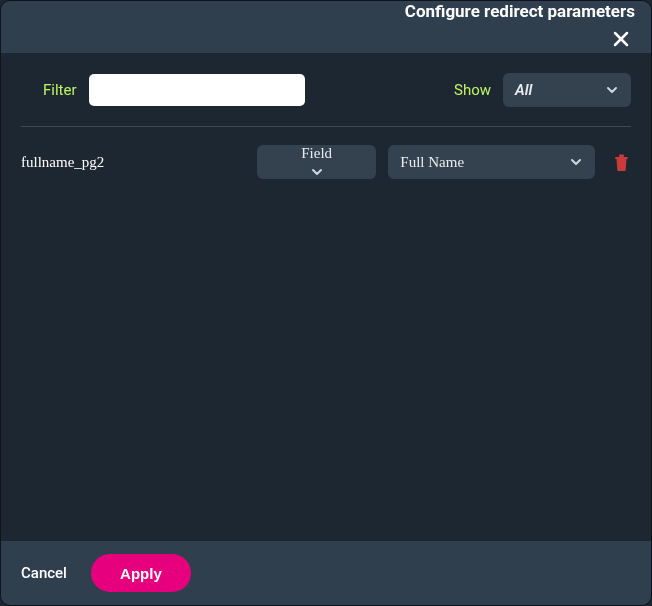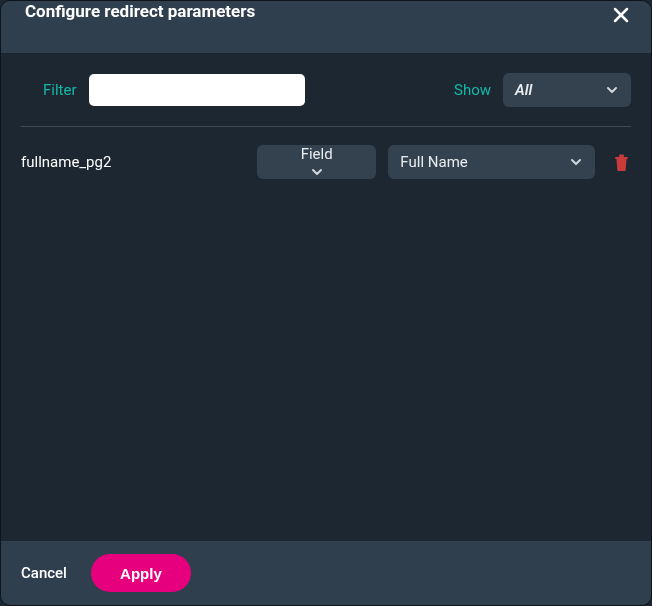--- a/index.html
+++ b/index.html
@@ -17,23 +17,24 @@
     border-radius: 10px;
     display: flex;
     flex-direction: column;
     overflow: hidden;
     border: 1px solid #0e1419;
   }
   .header {
     background: #2f3f4e;
     height: 52px;
     display: flex;
-    align-items: flex-start;
+    align-items: flex-end;
     justify-content: space-between;
     padding: 0 16px 0 24px;
+    flex-direction: column;
   }
   .header-title {
     color: #ffffff;
     font-size: 17px;
     font-weight: 700;
   }
   .close-btn {
     width: 28px;
     height: 28px;
     display: flex;
@@ -56,21 +57,21 @@
     height: 74px;
     border-bottom: 1px solid #3a4a58;
   }
   .filter-left {
     display: flex;
     align-items: center;
     gap: 12px;
     padding-left: 22px;
   }
   .filter-label, .show-label {
-    color: #14b8a6;
+    color: #bef264;
     font-size: 15px;
   }
   .filter-input {
     width: 216px;
     height: 32px;
     background: #ffffff;
     border: none;
     border-radius: 5px;
     padding: 0 10px;
     font-size: 14px;
@@ -99,20 +100,21 @@
   .select.value { width: 208px; }
   .chev {
     display: inline-flex;
   }
   .chev svg { stroke: #cfd6dc; }
   .param-row {
     display: flex;
     align-items: center;
     padding: 18px 0 18px 0;
     gap: 12px;
+    font-family: Liberation Serif, serif;
   }
   .param-name {
     color: #ffffff;
     font-size: 15px;
     flex: 0 0 224px;
   }
   .trash {
     width: 20px;
     height: 20px;
     display: flex;

